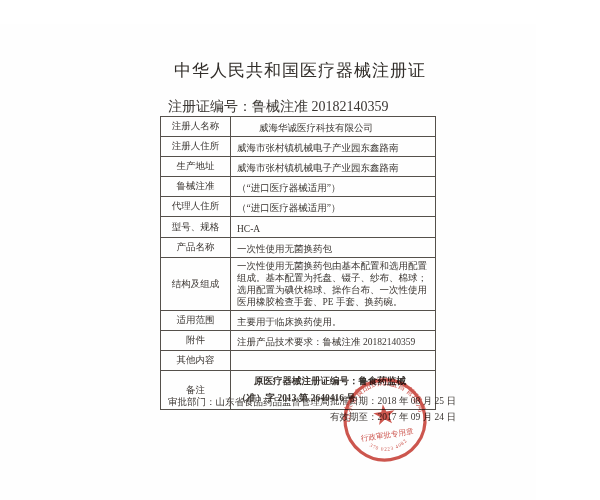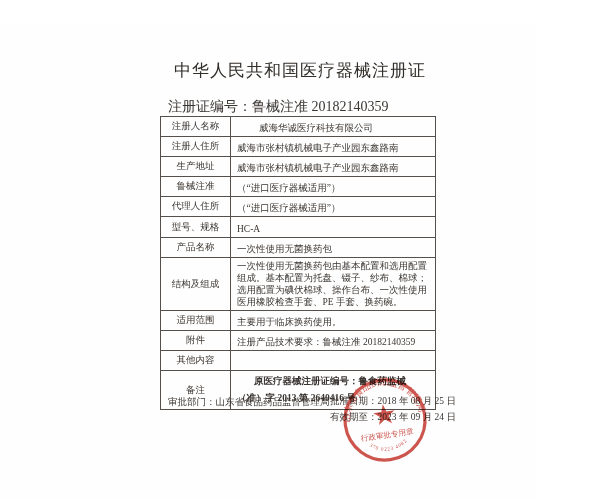--- a/index.html
+++ b/index.html
@@ -131,21 +131,21 @@
         <div class="t-value">
           <span>原医疗器械注册证编号：鲁食药监械（准）字 2013 第 2640416 号</span>
         </div>
       </div>
     </div>
 
   <div class="footer-dept"><span>审批部门：</span><span>山东省食品药品监督管理局</span></div>
 
   <div class="footer-dates">
     <div><span>批准日期：</span><span>2018 年 08 月 25 日</span></div>
-    <div><span>有效期至：</span><span>2023 年 09 月 24 日</span></div>
+    <div><span>有效期至：</span><span>2017 年 09 月 24 日</span></div>
   </div>
 
   <svg class="stamp" viewBox="0 0 110 110" xmlns="http://www.w3.org/2000/svg">
     <circle cx="55" cy="55" r="50" fill="none" stroke="var(--stamp)" stroke-width="4"></circle>
     <path id="arcTop" d="M 13 68 A 44 44 0 1 1 97 68" fill="none"></path>
     <path id="arcBot" d="M 23 76 A 38 38 0 0 0 87 76" fill="none"></path>
     <polygon points="55,35 58.2,44.6 68.3,44.7 60.2,50.7 63.2,60.3 55,54.5 46.8,60.3 49.8,50.7 41.7,44.7 51.8,44.6" fill="var(--stamp)"></polygon>
     <text font-size="11" fill="var(--stamp)">
       <textPath href="#arcTop" startOffset="50%" text-anchor="middle">山东省食品药品监督管理局</textPath>
     </text>

